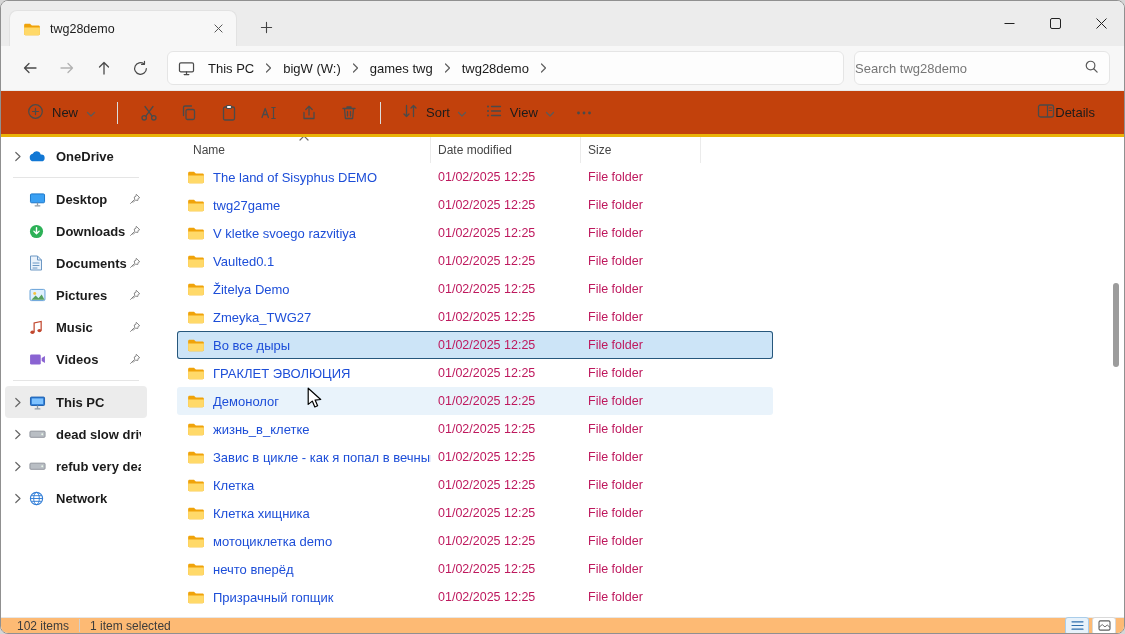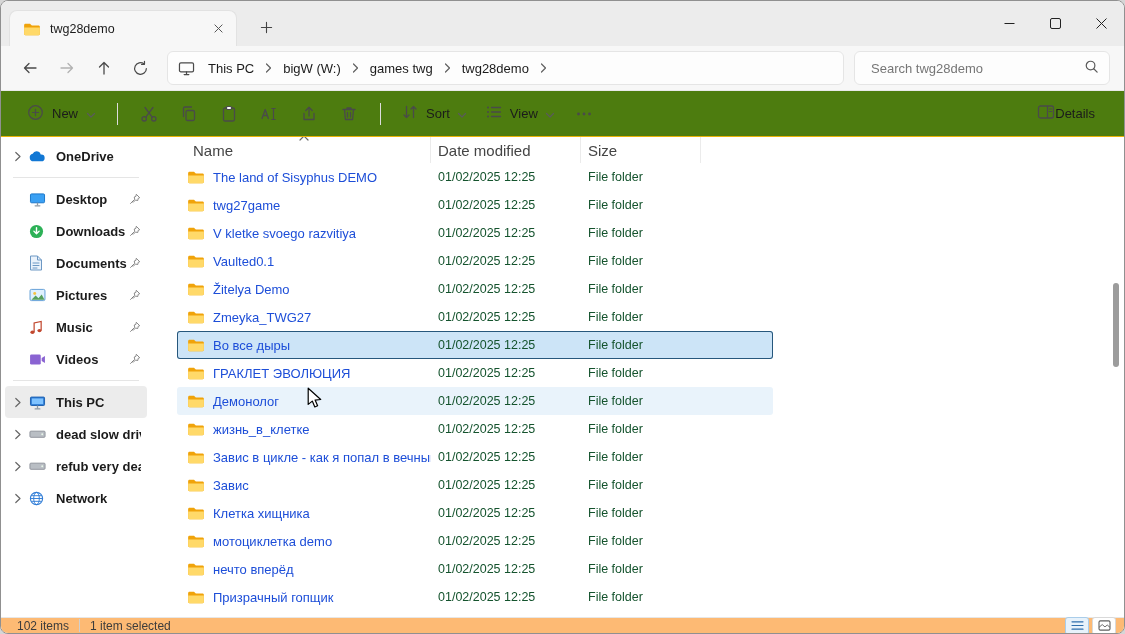--- a/index.html
+++ b/index.html
@@ -24,28 +24,28 @@
   .navbar { height:45px; background:#f7f7f7; display:flex; align-items:center;
             padding:0 14px 0 10px; border-bottom:1px solid #e9e9e9; }
   .nav-btn { width:37px; height:34px; border-radius:4px; display:flex; align-items:center; justify-content:center; flex:0 0 auto; }
   .addressbar { flex:1; height:34px; background:#fdfdfd; border:1px solid #e5e5e5; border-radius:6px;
                 display:flex; align-items:center; padding:0 10px; margin:0 10px 0 8px; overflow:hidden; }
   .addr-icon { display:flex; margin-right:6px; }
   .crumbs { display:flex; align-items:center; font-size:13px; color:#1b1b1b; white-space:nowrap; }
   .crumb { padding:3px 7px; border-radius:4px; }
   .crumb-sep { display:flex; padding:0 3px; }
   .searchbox { width:256px; height:34px; background:#fdfdfd; border:1px solid #e5e5e5; border-radius:6px;
-               display:flex; align-items:center; padding:0 10px 0 16px; }
+               display:flex; align-items:center; padding:0 10px 0 0; }
   .searchbox input { border:none; outline:none; background:transparent; flex:1; font-size:13px;
                      color:#333; font-family:inherit; }
   .searchbox input::placeholder { color:#767676; }
 
   
-  .toolbar { height:46px; background:#4d7c0f; display:flex; align-items:center; padding:0 20px 0 16px;
-             border-bottom:1px solid #eab308; }
+  .toolbar { height:46px; background:#c2410c; display:flex; align-items:center; padding:0 20px 0 16px;
+             border-bottom:3px solid #eab308; }
   .tb-new { display:flex; align-items:center; gap:8px; padding:7px 10px; border-radius:4px; font-size:13px; color:#1b1b1b; }
   .tb-sep { width:1px; height:22px; background:#dcdcdc; margin:0 11px; flex:0 0 auto; }
   .tb-icon { width:40px; height:34px; border-radius:4px; display:flex; align-items:center; justify-content:center; flex:0 0 auto; }
   .tb-drop { display:flex; align-items:center; gap:7px; padding:7px 9px; border-radius:4px; font-size:13px; color:#1b1b1b; flex:0 0 auto; }
   .tb-details { display:flex; align-items:center; gap:0; padding:7px 9px; border-radius:4px; font-size:13px; color:#1b1b1b; flex:0 0 auto; }
   .chev { display:flex; margin-top:2px; }
 
   
   .bodyarea { position:absolute; top:136px; left:0; right:0; bottom:24px; background:#ffffff; }
 
@@ -55,32 +55,32 @@
   .sb-item.selected { background:var(--sidebar-selected-bg,#ececec); }
   .sb-chev { width:15px; display:flex; flex:0 0 auto; }
   .sb-ic { width:22px; display:flex; flex:0 0 auto; margin-right:5px; }
   .sb-label { flex:1; white-space:nowrap; overflow:hidden; }
   .sb-pin { display:flex; flex:0 0 auto; opacity:.85; }
   .sb-divider { height:1px; background:#e5e5e5; margin:5px 12px; }
 
   .main { position:absolute; left:150px; top:0; right:0; bottom:0; overflow:hidden; }
   .headers { display:grid; grid-template-columns:254px 150px 120px 72px; margin-left:26px; height:26px; }
   .hcell { position:relative; display:flex; align-items:center; border-right:1px solid #ebebeb;
-           font-size:15px; color:#454545; padding-left:7px;text-align:center; }
+           font-size:12px; color:#454545; padding-left:7px;text-align:center; }
   .hcell.first { padding-left:16px; }
   .sortchev { position:absolute; top:-2px; left:50%; transform:translateX(-50%); line-height:0; }
 
   .frow { display:grid; grid-template-columns:254px 150px 120px 72px; height:28px; align-items:center;
           margin-left:26px; width:596px; border-radius:3px; }
   .frow.hovered { background:var(--hover-bg,#e9f3fb); }
   .frow.selected { background:var(--selection-bg,#cce4f7); box-shadow:inset 0 0 0 1px var(--selection-border,#26577c); }
   .fname { display:flex; align-items:center; gap:8px; padding-left:10px; font-size:13px; color:#1d4ed8;
            white-space:nowrap; overflow:hidden; }
   .fname .ficon { display:flex; flex:0 0 auto; }
-  .fdate, .ftype, .fsize { padding-left:7px; font-size:12.5px; color:#14532d; white-space:nowrap; }
+  .fdate, .ftype, .fsize { padding-left:7px; font-size:12.5px; color:#be185d; white-space:nowrap; }
 
   .vscroll { position:absolute; right:3px; top:140px; width:9px; height:466px; }
   .vthumb { position:absolute; left:1px; top:142px; width:6px; height:84px; border-radius:3px; background:#9c9c9c; }
 
   
   .statusbar { position:absolute; left:0; right:0; bottom:0; height:16px; background:#fdba74;
                border-top:1px solid #e7e7e7; display:flex; align-items:center;
                padding:0 8px 0 16px; font-size:12px; color:#3c3c3c; }
   .sb-sep { width:1px; height:13px; background:#cfcfcf; margin:0 10px; }
   .sb-view { width:24px; height:18px; margin-left:3px; display:flex; align-items:center; justify-content:center;
@@ -639,21 +639,21 @@
             <span class="fsize"></span>
           </div>
           <div class="frow">
             <span class="fname">
               <span class="ficon">
                 <svg width="18" height="14" viewBox="0 0 20 16">
                   <path d="M1 3.5C1 2.7 1.7 2 2.5 2h4.6c.4 0 .9.2 1.2.5L9.8 4h7.7c.8 0 1.5.7 1.5 1.5v8c0 .8-.7 1.5-1.5 1.5h-15C1.7 15 1 14.3 1 13.5z" fill="#f0a30a"></path>
                   <path d="M1 6.2h18v7.3c0 .8-.7 1.5-1.5 1.5h-15c-.8 0-1.5-.7-1.5-1.5z" fill="#ffd969"></path>
                 </svg>
               </span>
-              <span>Завис</span>
+              <span>Клетка</span>
             </span>
             <span class="fdate">01/02/2025 12:25</span>
             <span class="ftype">File folder</span>
             <span class="fsize"></span>
           </div>
           <div class="frow">
             <span class="fname">
               <span class="ficon">
                 <svg width="18" height="14" viewBox="0 0 20 16">
                   <path d="M1 3.5C1 2.7 1.7 2 2.5 2h4.6c.4 0 .9.2 1.2.5L9.8 4h7.7c.8 0 1.5.7 1.5 1.5v8c0 .8-.7 1.5-1.5 1.5h-15C1.7 15 1 14.3 1 13.5z" fill="#f0a30a"></path>

